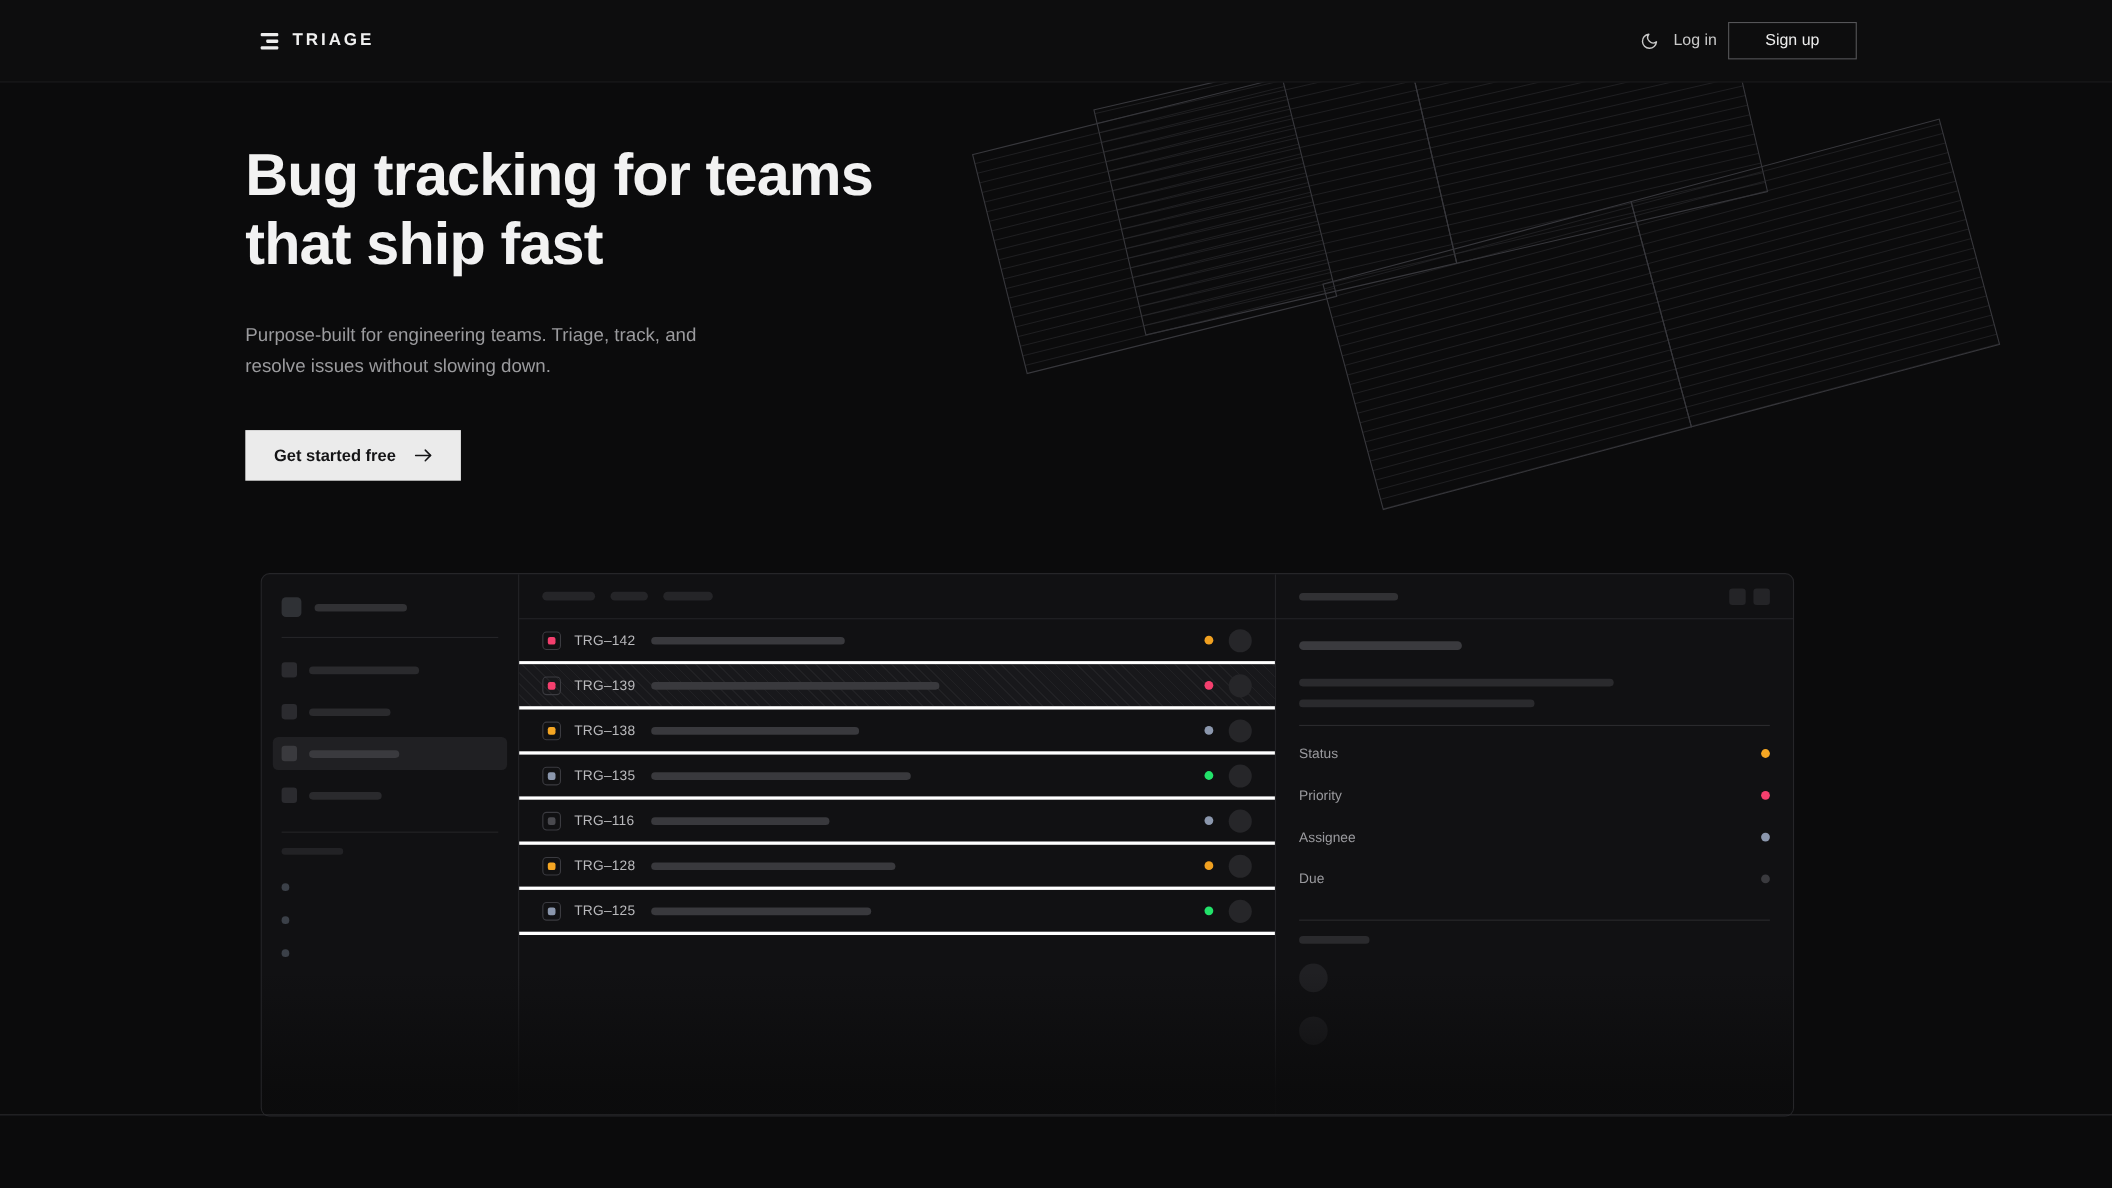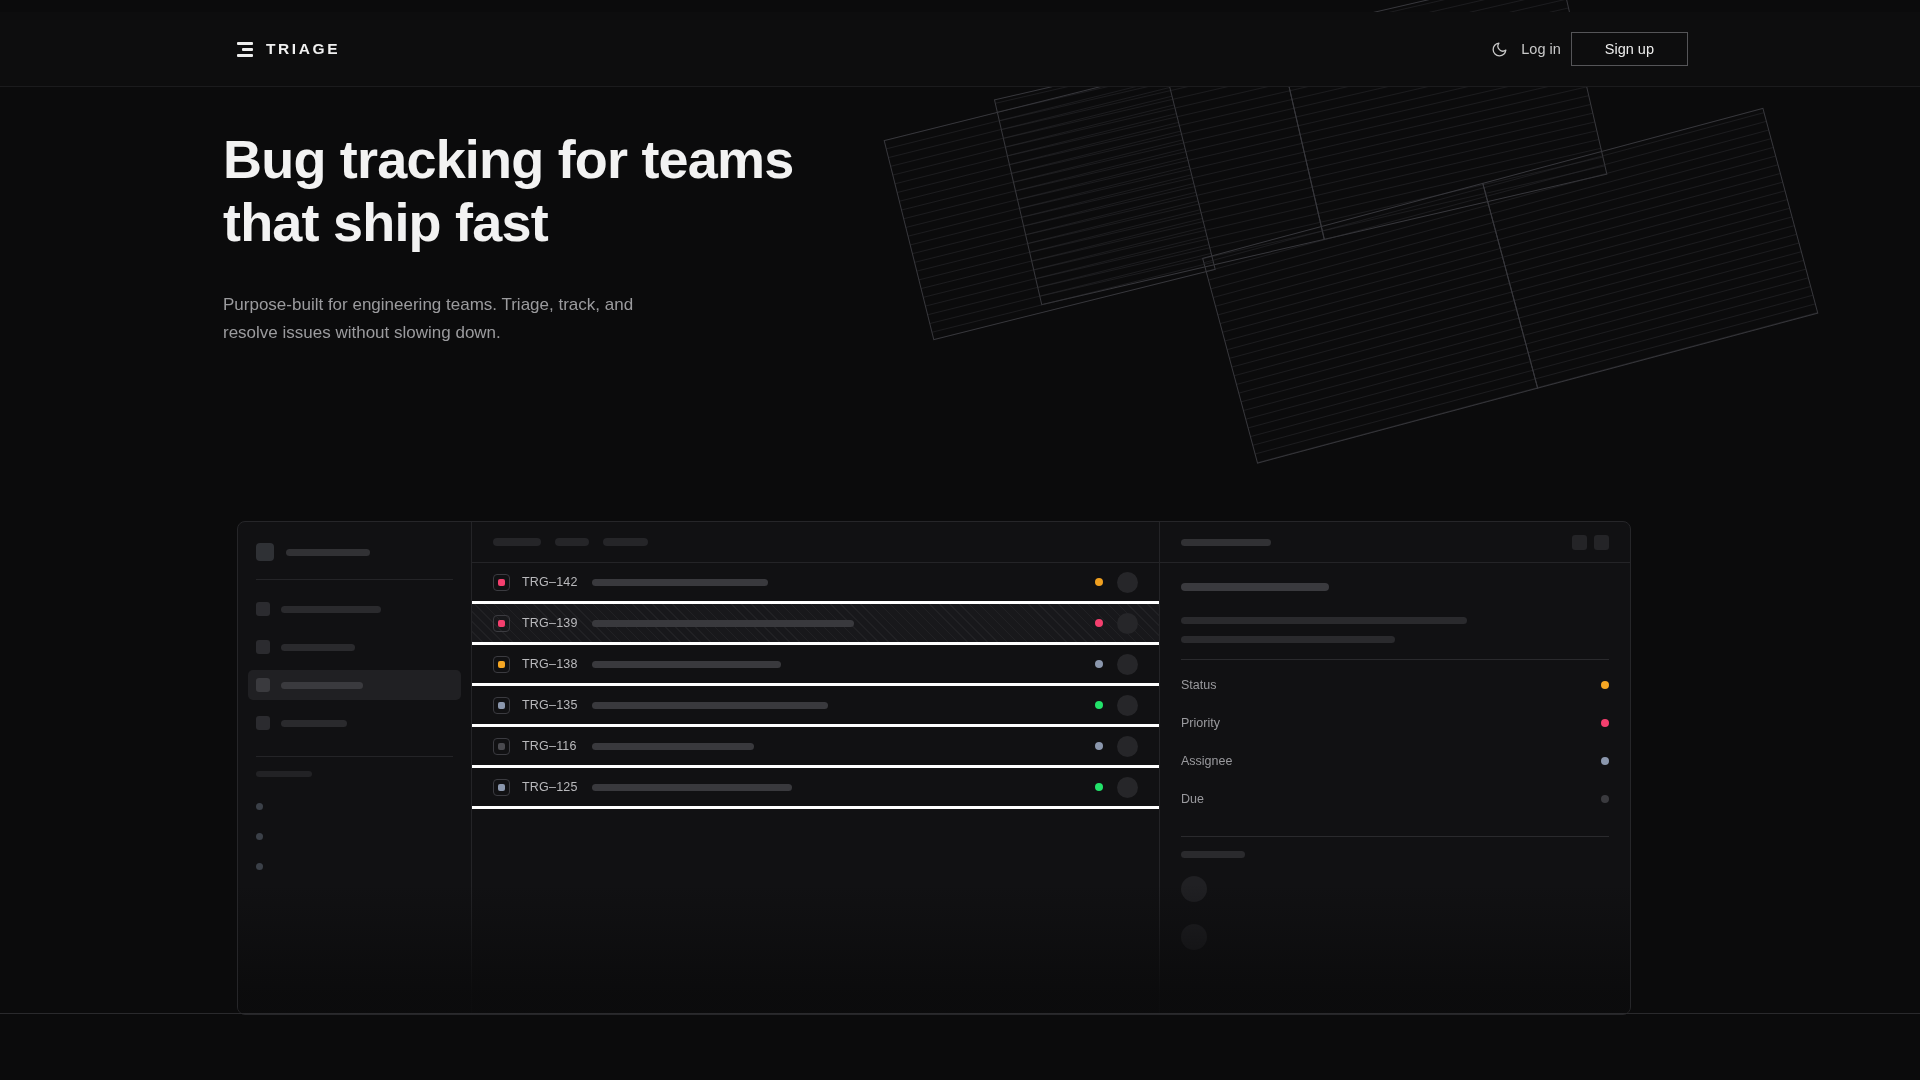--- a/index.html
+++ b/index.html
@@ -10,21 +10,21 @@
     color:#e8e8e8;
     -webkit-font-smoothing:antialiased;
   }
   .page { position:relative; width:1920px; height:1080px; overflow:hidden; }
 
   
   .decor { position:absolute; inset:0; pointer-events:none; z-index:0; }
 
   
   .nav {
-    position:absolute; top:12px; left:0; width:1920px; height:75px;
+    position:absolute; top:0; left:0; width:1920px; height:75px;
     display:flex; align-items:center; z-index:5;
     background:#0d0d0e;
     border-bottom:1px solid #1b1b1d;
   }
   .brand { position:absolute; left:237px; display:flex; align-items:center; gap:13px; }
   .brand-mark { display:flex; flex-direction:column; gap:3px; width:16px; }
   .brand-mark i { display:block; height:3px; background:#ededed; border-radius:1px; }
   .brand-mark i:nth-child(1){ width:16px; }
   .brand-mark i:nth-child(2){ width:11px; margin-left:5px; }
   .brand-mark i:nth-child(3){ width:16px; }
@@ -171,20 +171,27 @@
       <a class="login-link">Log in</a>
       <button class="signup-btn">Sign up</button>
     </div>
   </div>
 
   <div class="hero">
     <h1>Bug tracking for teams
 that ship fast</h1>
     <p>Purpose-built for engineering teams. Triage, track, and
 resolve issues without slowing down.</p>
+    <button class="cta">
+      <span>Get started free</span>
+      <svg width="16" height="14" viewBox="0 0 20 16" fill="none" stroke="#141416" stroke-width="1.7" stroke-linecap="round" stroke-linejoin="round">
+        <line x1="1" y1="8" x2="18" y2="8"></line>
+          <polyline points="12,2 18,8 12,14"></polyline>
+      </svg>
+    </button>
   </div>
 
   <div class="mock">
 
     <div class="mk-side">
       <div class="mk-side-head">
         <span class="sq"></span>
         <span class="bar lt" style="width:84px"></span>
       </div>
       <div class="mk-divider"></div>
@@ -273,20 +280,31 @@
             </span>
           </div>
           <div class="row">
             <span class="badge">
               <i style="background:#4a4a4f"></i>
             </span>
             <span class="row-id">TRG–116</span>
             <span class="row-title" style="width:162px"></span>
             <span class="row-right">
               <span class="rdot" style="background:#8b97ad"></span>
+              <span class="av"></span>
+            </span>
+          </div>
+          <div class="row">
+            <span class="badge">
+              <i style="background:#f5a623"></i>
+            </span>
+            <span class="row-id">TRG–128</span>
+            <span class="row-title" style="width:222px"></span>
+            <span class="row-right">
+              <span class="rdot" style="background:#f0a020"></span>
               <span class="av"></span>
             </span>
           </div>
           <div class="row">
             <span class="badge">
               <i style="background:#8b97ad"></i>
             </span>
             <span class="row-id">TRG–125</span>
             <span class="row-title" style="width:200px"></span>
             <span class="row-right">

